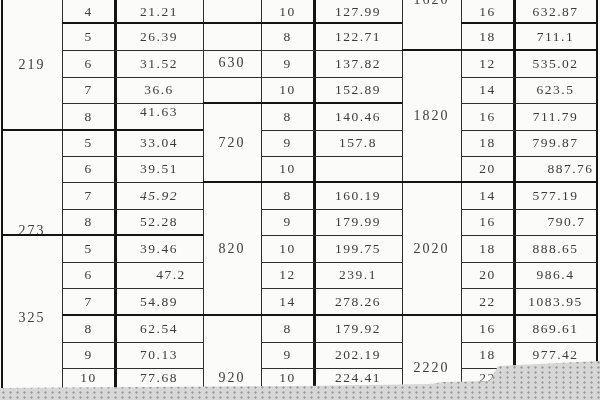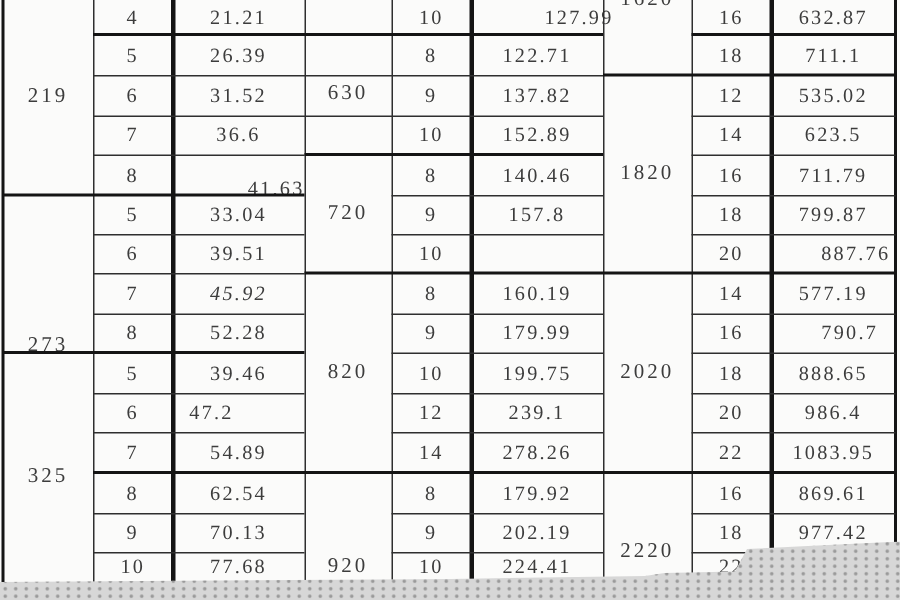--- a/index.html
+++ b/index.html
@@ -73,21 +73,21 @@
     <div class="cell-text group-label" style="left: 203px; width: 58px; top: 133.5px;">720</div>
     <div class="cell-text group-label" style="left: 203px; width: 58px; top: 239.5px;">820</div>
     <div class="cell-text group-label" style="left: 203px; width: 58px; top: 369px;">920</div>
     <div class="cell-text group-label" style="left: 402px; width: 59px; top: -9px;">1620</div>
     <div class="cell-text group-label" style="left: 402px; width: 59px; top: 107px;">1820</div>
     <div class="cell-text group-label" style="left: 402px; width: 59px; top: 239.5px;">2020</div>
     <div class="cell-text group-label" style="left: 402px; width: 59px; top: 359px;">2220</div>
     <div class="cell-text" style="left: 62px; width: 53px; top: 2.5px;">4</div>
     <div class="cell-text" style="left: 115px; width: 88px; top: 2.5px;">21.21</div>
     <div class="cell-text" style="left: 261px; width: 53px; top: 2.5px;">10</div>
-    <div class="cell-text" style="left: 314px; width: 88px; top: 2.5px; margin-left: 28px;">127.99</div>
+    <div class="cell-text" style="left: 314px; width: 88px; top: 2.5px;">127.99</div>
     <div class="cell-text" style="left: 461px; width: 53px; top: 2.5px;">16</div>
     <div class="cell-text" style="left: 514px; width: 83px; top: 2.5px;">632.87</div>
     <div class="cell-text" style="left: 62px; width: 53px; top: 27.5px;">5</div>
     <div class="cell-text" style="left: 115px; width: 88px; top: 27.5px;">26.39</div>
     <div class="cell-text" style="left: 261px; width: 53px; top: 27.5px;">8</div>
     <div class="cell-text" style="left: 314px; width: 88px; top: 27.5px;">122.71</div>
     <div class="cell-text" style="left: 461px; width: 53px; top: 27.5px;">18</div>
     <div class="cell-text" style="left: 514px; width: 83px; top: 27.5px;">711.1</div>
     <div class="cell-text" style="left: 62px; width: 53px; top: 54.5px;">6</div>
     <div class="cell-text" style="left: 115px; width: 88px; top: 54.5px;">31.52</div>
@@ -95,21 +95,21 @@
     <div class="cell-text" style="left: 314px; width: 88px; top: 54.5px;">137.82</div>
     <div class="cell-text" style="left: 461px; width: 53px; top: 54.5px;">12</div>
     <div class="cell-text" style="left: 514px; width: 83px; top: 54.5px;">535.02</div>
     <div class="cell-text" style="left: 62px; width: 53px; top: 81px;">7</div>
     <div class="cell-text" style="left: 115px; width: 88px; top: 81px;">36.6</div>
     <div class="cell-text" style="left: 261px; width: 53px; top: 81px;">10</div>
     <div class="cell-text" style="left: 314px; width: 88px; top: 81px;">152.89</div>
     <div class="cell-text" style="left: 461px; width: 53px; top: 81px;">14</div>
     <div class="cell-text" style="left: 514px; width: 83px; top: 81px;">623.5</div>
     <div class="cell-text" style="left: 62px; width: 53px; top: 107.5px;">8</div>
-    <div class="cell-text" style="left: 115px; width: 88px; top: 117px; text-align: right;">41.63</div>
+    <div class="cell-text" style="left: 115px; width: 88px; top: 103px;">41.63</div>
     <div class="cell-text" style="left: 261px; width: 53px; top: 107.5px;">8</div>
     <div class="cell-text" style="left: 314px; width: 88px; top: 107.5px;">140.46</div>
     <div class="cell-text" style="left: 461px; width: 53px; top: 107.5px;">16</div>
     <div class="cell-text" style="left: 514px; width: 83px; top: 107.5px;">711.79</div>
     <div class="cell-text" style="left: 62px; width: 53px; top: 134px;">5</div>
     <div class="cell-text" style="left: 115px; width: 88px; top: 134px;">33.04</div>
     <div class="cell-text" style="left: 261px; width: 53px; top: 134px;">9</div>
     <div class="cell-text" style="left: 314px; width: 88px; top: 134px;">157.8</div>
     <div class="cell-text" style="left: 461px; width: 53px; top: 134px;">18</div>
     <div class="cell-text" style="left: 514px; width: 83px; top: 134px;">799.87</div>
@@ -130,21 +130,21 @@
     <div class="cell-text" style="left: 314px; width: 88px; top: 213px;">179.99</div>
     <div class="cell-text" style="left: 461px; width: 53px; top: 213px;">16</div>
     <div class="cell-text" style="left: 514px; width: 105px; top: 213px;">790.7</div>
     <div class="cell-text" style="left: 62px; width: 53px; top: 239.5px;">5</div>
     <div class="cell-text" style="left: 115px; width: 88px; top: 239.5px;">39.46</div>
     <div class="cell-text" style="left: 261px; width: 53px; top: 239.5px;">10</div>
     <div class="cell-text" style="left: 314px; width: 88px; top: 239.5px;">199.75</div>
     <div class="cell-text" style="left: 461px; width: 53px; top: 239.5px;">18</div>
     <div class="cell-text" style="left: 514px; width: 83px; top: 239.5px;">888.65</div>
     <div class="cell-text" style="left: 62px; width: 53px; top: 266px;">6</div>
-    <div class="cell-text" style="left: 97px; width: 88px; top: 266px;">47.2</div>
+    <div class="cell-text" style="left: 115px; width: 88px; top: 266px; padding-left: 12px;">47.2</div>
     <div class="cell-text" style="left: 261px; width: 53px; top: 266px;">12</div>
     <div class="cell-text" style="left: 314px; width: 88px; top: 266px;">239.1</div>
     <div class="cell-text" style="left: 461px; width: 53px; top: 266px;">20</div>
     <div class="cell-text" style="left: 514px; width: 83px; top: 266px;">986.4</div>
     <div class="cell-text" style="left: 62px; width: 53px; top: 292.5px;">7</div>
     <div class="cell-text" style="left: 115px; width: 88px; top: 292.5px;">54.89</div>
     <div class="cell-text" style="left: 261px; width: 53px; top: 292.5px;">14</div>
     <div class="cell-text" style="left: 314px; width: 88px; top: 292.5px;">278.26</div>
     <div class="cell-text" style="left: 461px; width: 53px; top: 292.5px;">22</div>
     <div class="cell-text" style="left: 514px; width: 83px; top: 292.5px;">1083.95</div>

